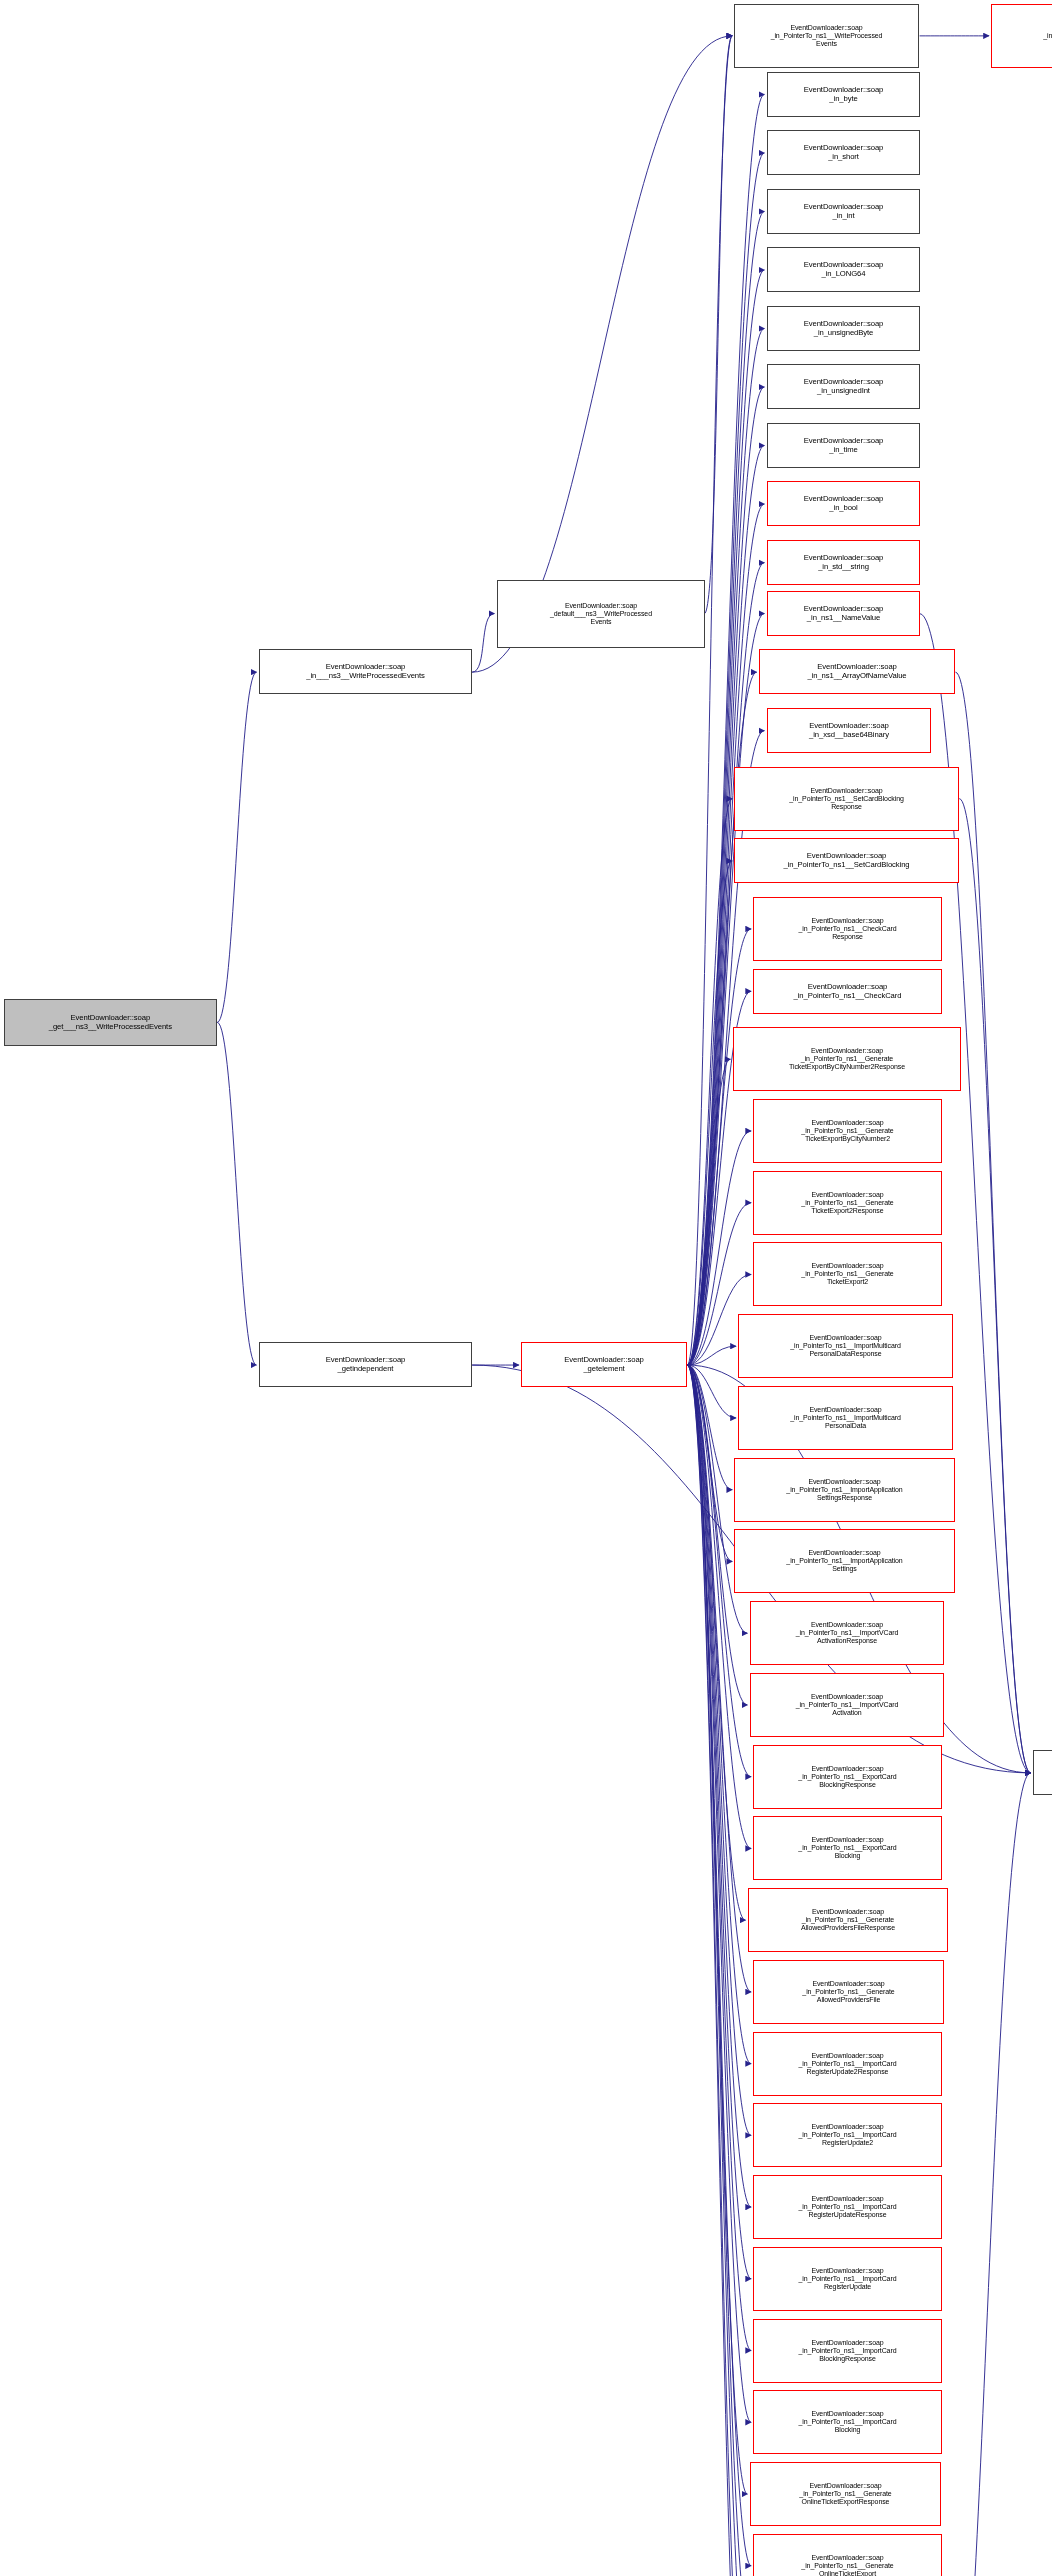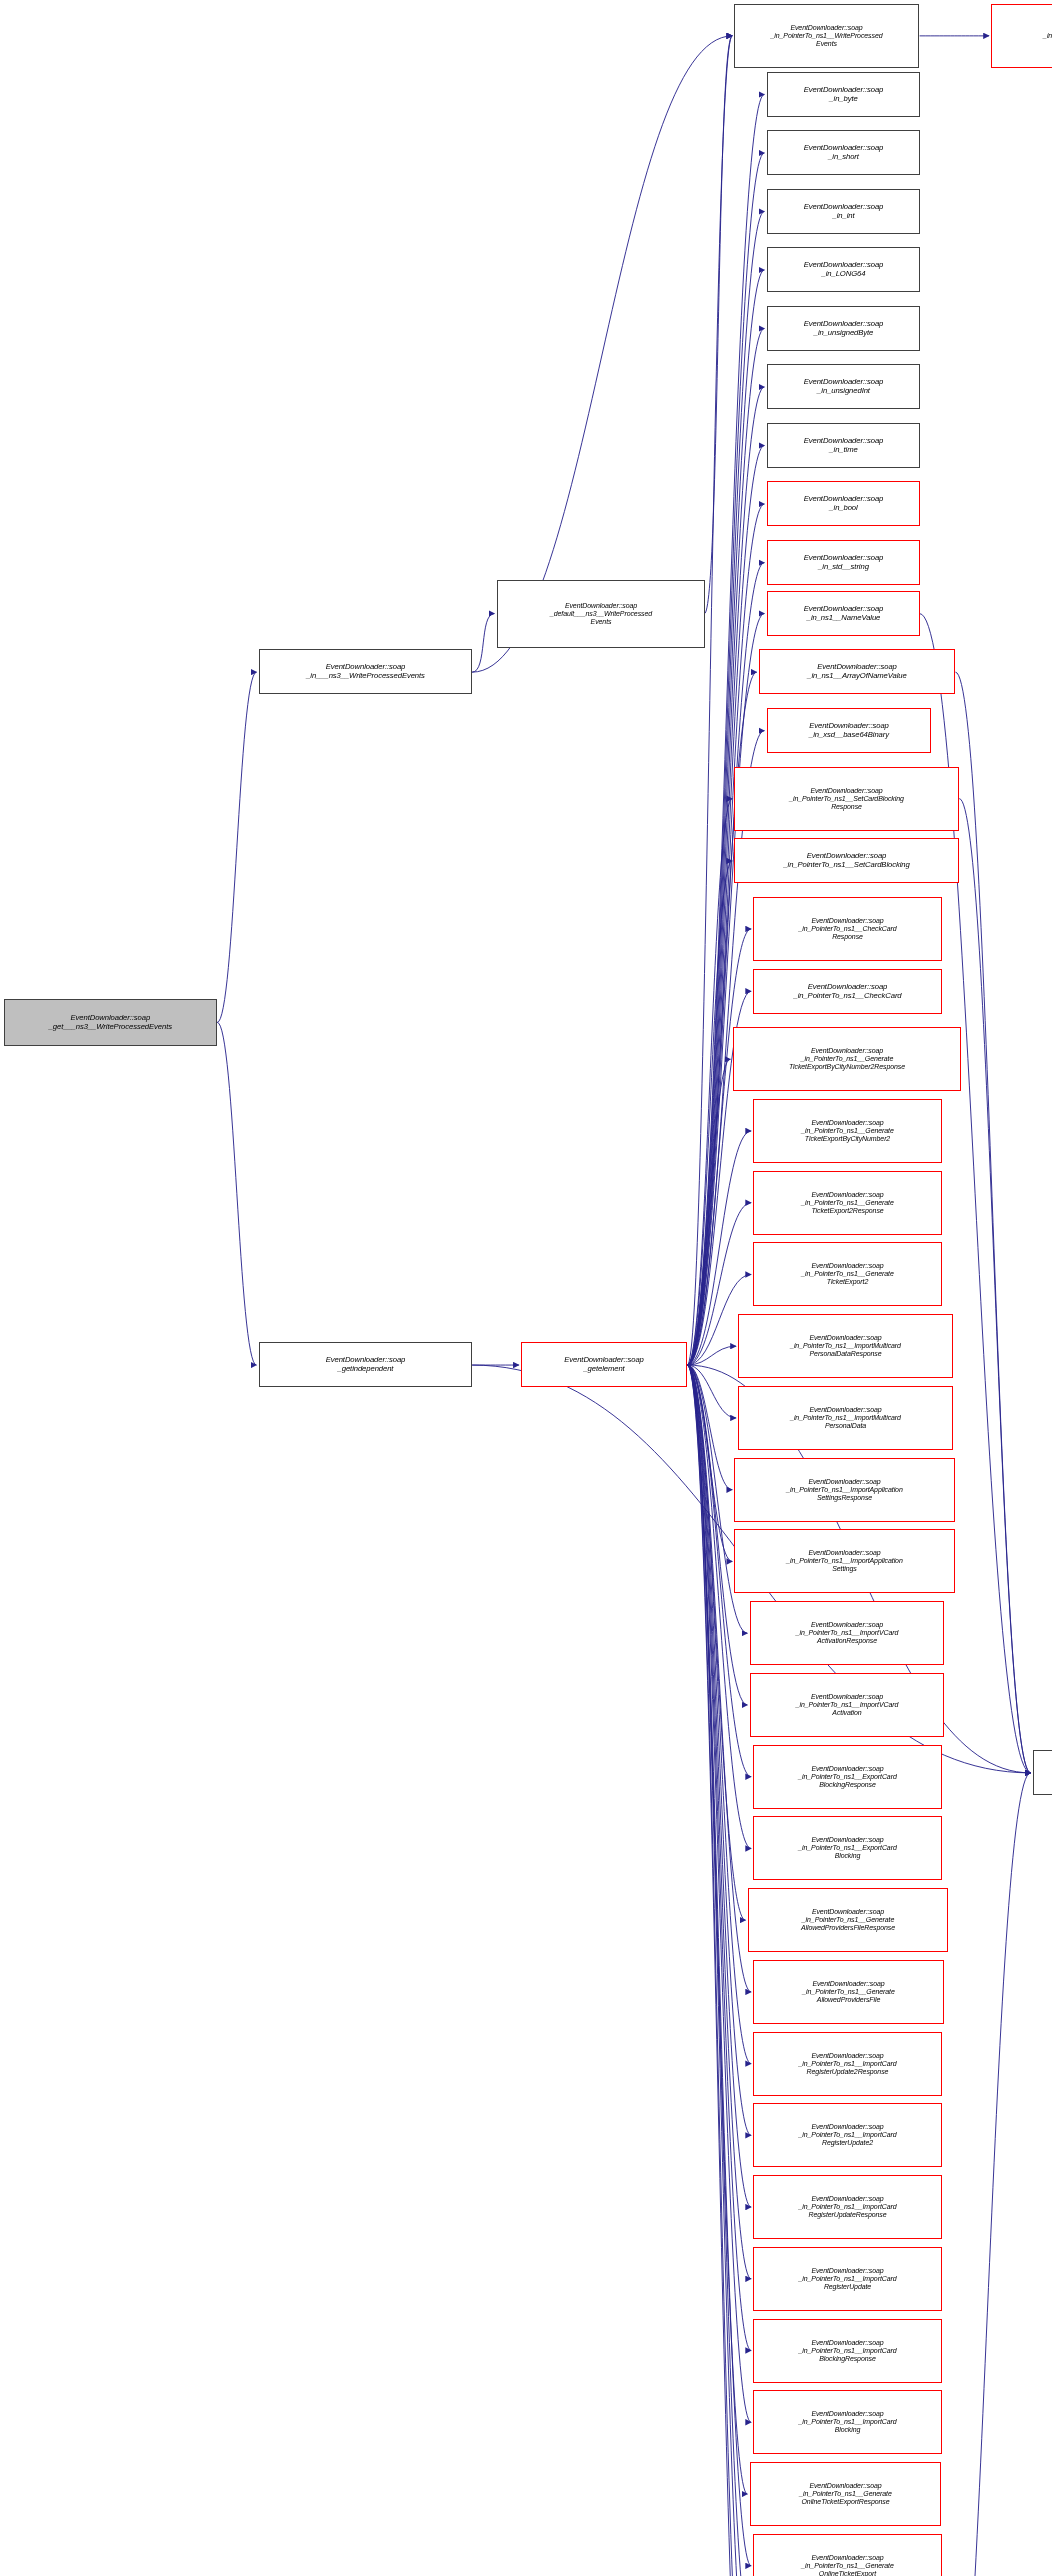--- a/index.html
+++ b/index.html
@@ -29,21 +29,20 @@
     align-items: center;
     justify-content: center;
     text-align: center;
     background: #ffffff;
     border: 0.8px solid #404040;
     color: #000000;
     line-height: 1.12;
     white-space: pre-line;
     padding: 0.8px 1.5px;
     letter-spacing: -0.1px;
-    font-style: italic;
   }
   .node.red {
     border-color: #ff0000;
   }
   .node.current {
     background: #bfbfbf;
     border-color: #404040;
   }
   .node-label {
     display: block;

